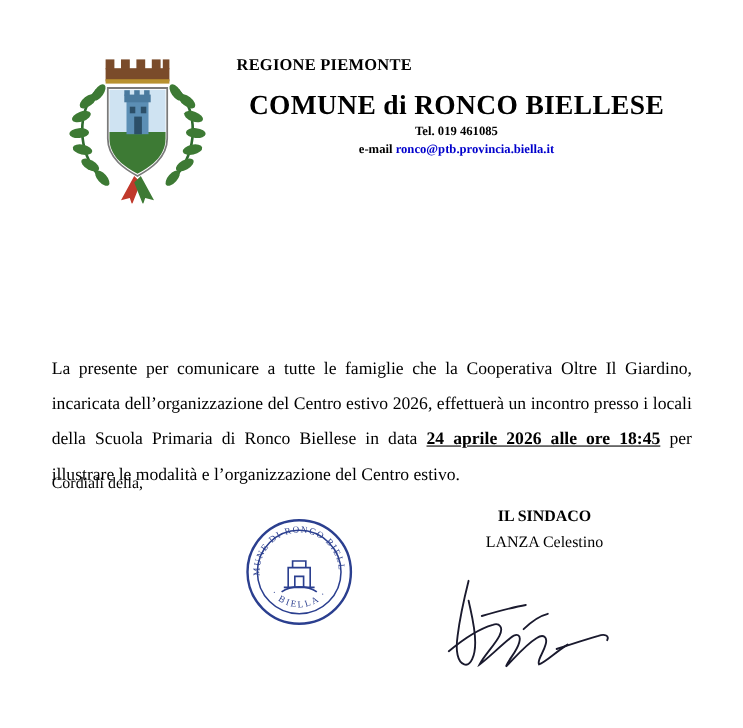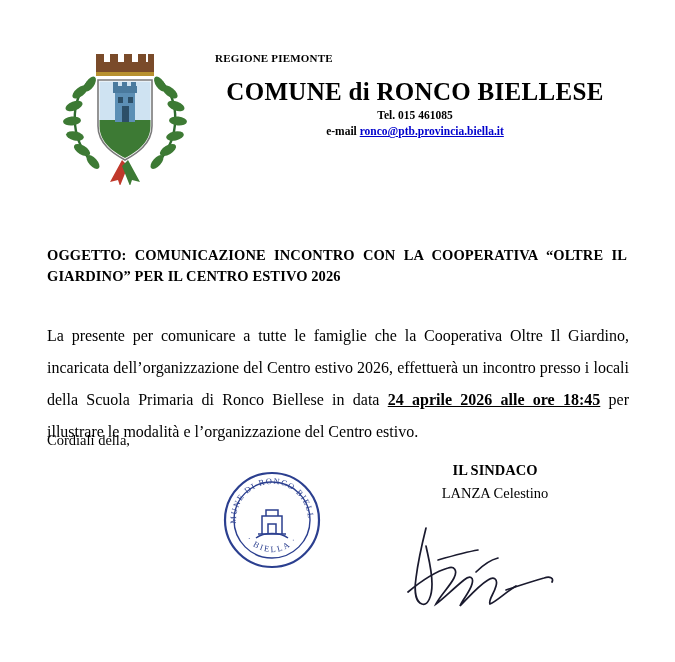--- a/index.html
+++ b/index.html
@@ -40,21 +40,21 @@
     position: absolute;
     left: 205px;
     top: 52px;
     width: 420px;
     text-align: center;
   }
 
   .region-line {
     display: flex;
     justify-content: space-between;
-    font-size: 11px;
+    font-size: 15px;
     font-weight: bold;
     letter-spacing: 0.2px;
     padding: 0 8px 0 10px;
   }
 
   .comune-title {
     font-size: 25px;
     font-weight: bold;
     margin-top: 14px;
     letter-spacing: 0.3px;
@@ -70,21 +70,20 @@
     margin-top: 3px;
   }
 
   .mail-line {
     font-size: 11.5px;
     font-weight: bold;
     margin-top: 4px;
   }
   .mail-line a, .link {
     color: #0000cc;
-    text-decoration: underline;
   }
 
   
   .subject {
     position: absolute;
     left: 47px;
     top: 245px;
     width: 580px;
     font-size: 14.5px;
     font-weight: bold;
@@ -207,32 +206,28 @@
         <rect x="58" y="57" width="5" height="6" fill="#2c4f68"></rect>
         <rect x="68" y="57" width="5" height="6" fill="#2c4f68"></rect>
       </svg>
     </div>
 
     <div class="header-text">
       <div class="region-line">
         <span>REGIONE PIEMONTE</span>
       </div>
       <div class="comune-title">COMUNE di RONCO BIELLESE</div>
-      <div class="addr-line tight">Tel. 015 461085</div>
+      <div class="addr-line tight">Tel. 019 461085</div>
       <div class="mail-line">
         <span>e-mail</span>
         <span class="link">ronco@ptb.provincia.biella.it</span>
       </div>
     </div>
   </div>
 
-  <div class="subject">
-    <span>OGGETTO:</span>
-    <span>COMUNICAZIONE INCONTRO CON LA COOPERATIVA “OLTRE IL GIARDINO” PER IL CENTRO ESTIVO 2026</span>
-  </div>
 
   <div class="para">
     <span>La presente per comunicare a tutte le famiglie che la Cooperativa Oltre Il Giardino, incaricata dell’organizzazione del Centro estivo 2026, effettuerà un incontro presso i locali della Scuola Primaria di Ronco Biellese in data </span><span class="u">24 aprile 2026 alle ore 18:45</span><span> per illustrare le modalità e l’organizzazione del Centro estivo.</span>
   </div>
 
   <div class="regards">Cordiali della,</div>
 
   <div class="sign-block">
     <div class="sign-title">IL SINDACO</div>
     <div class="sign-name">LANZA Celestino</div>

